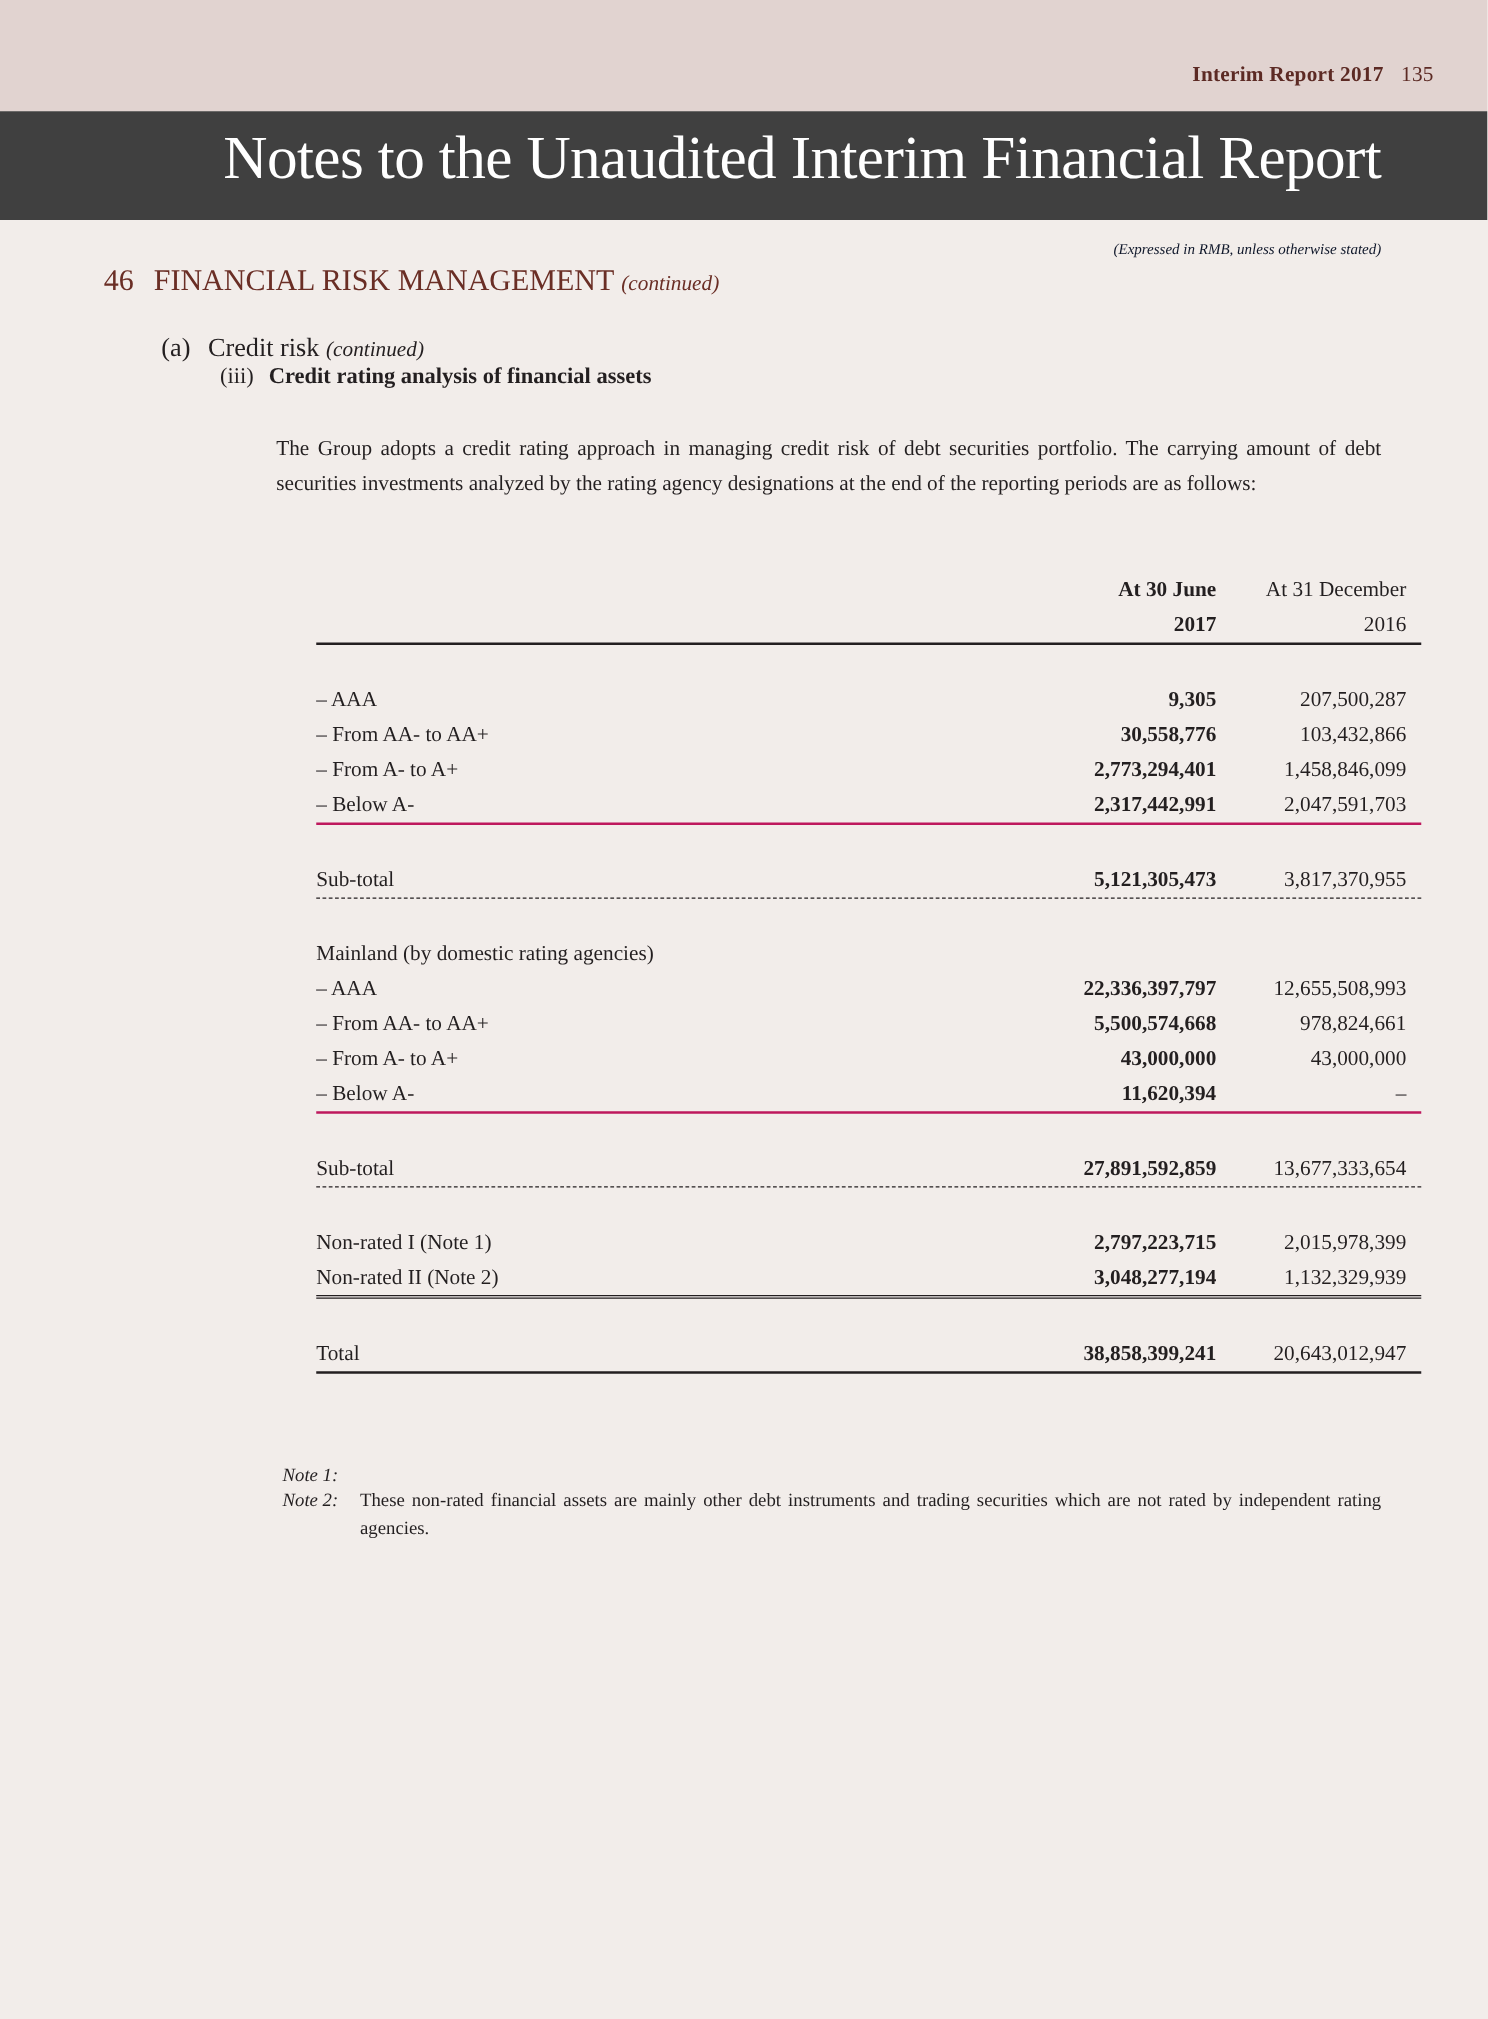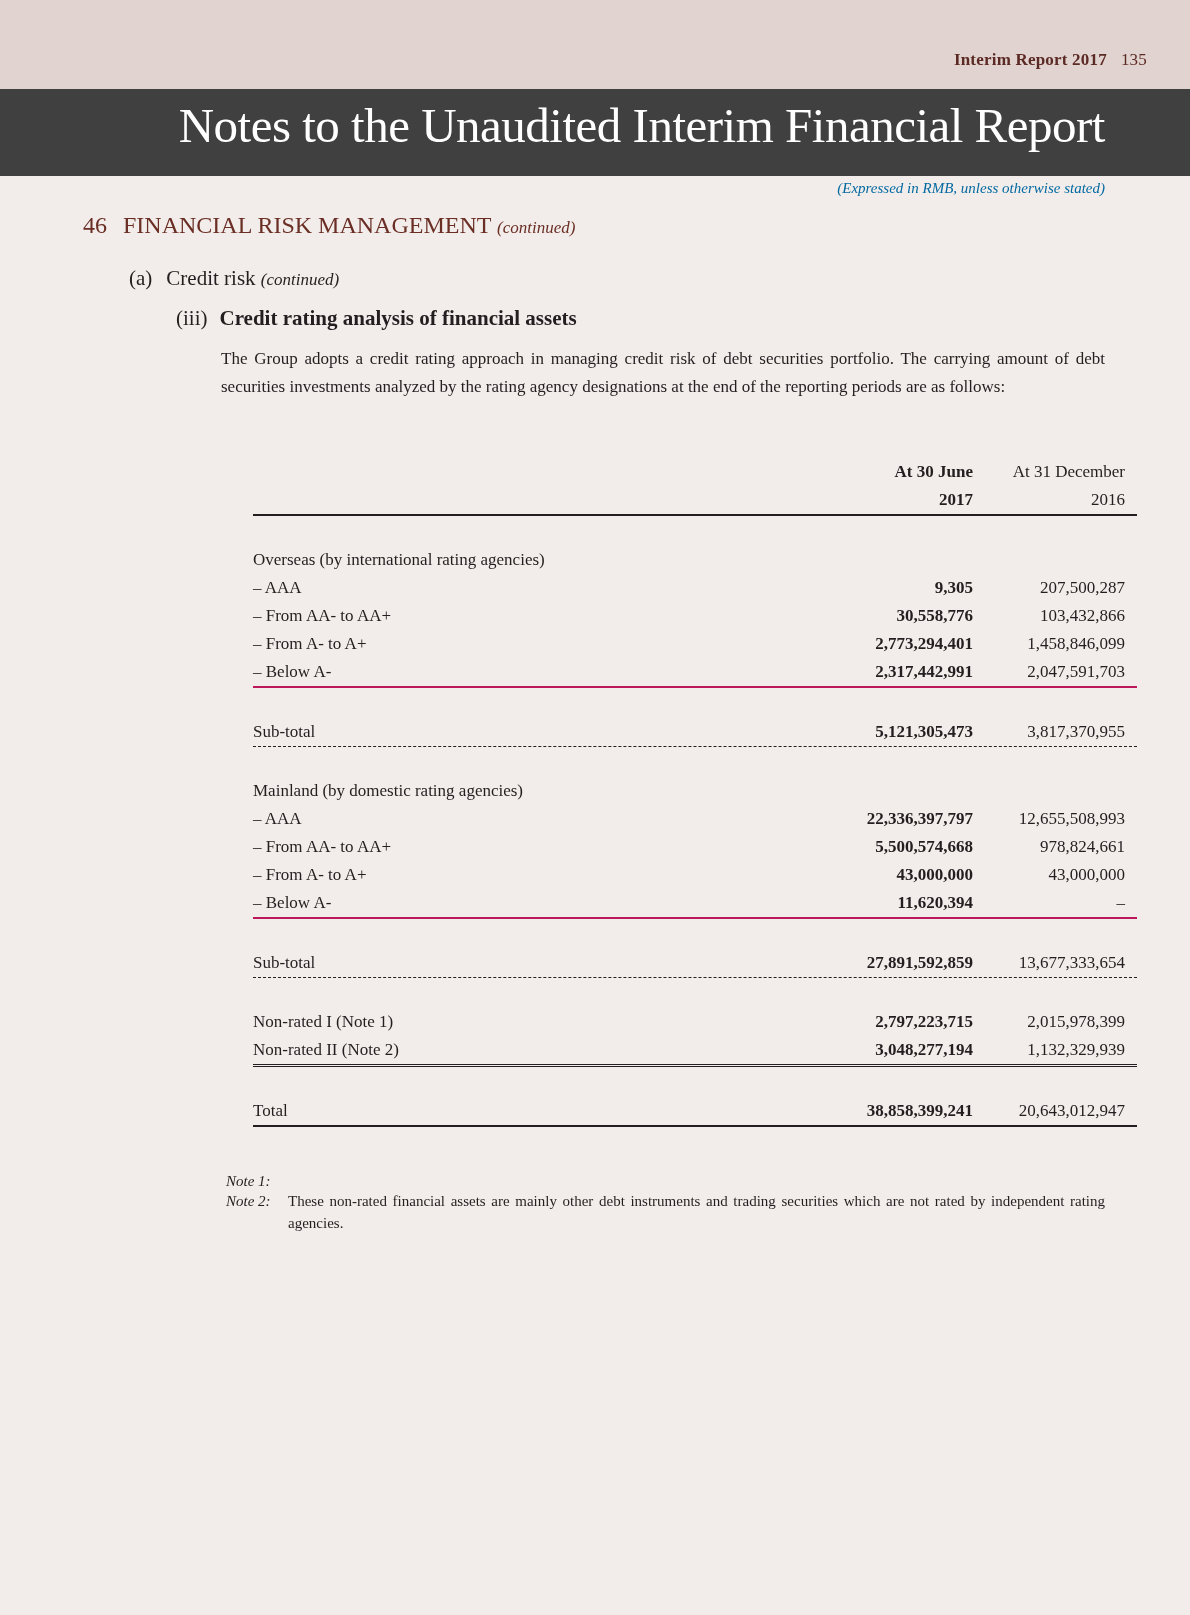--- a/index.html
+++ b/index.html
@@ -24,36 +24,36 @@
     .title-band {
       position: absolute; left: 0; top: 89px; width: 1190px; height: 87px;
       background: #404040;
     }
     .title-band h1 {
       position: absolute; right: 85px; top: 8px; margin: 0;
       font-size: 49px; font-weight: normal; color: #ffffff;
       letter-spacing: -0.5px;
     }
     .expressed {
-      position: absolute; right: 85px; top: 180px;
-      font-size: 15px; font-style: italic; color: #0369a1;
+      position: absolute; right: 85px; top: 192px;
+      font-size: 12px; font-style: italic; color: #0f172a;
     }
     .sec-46 {
       position: absolute; left: 83px; top: 212px;
       font-size: 24px; color: #6a2e25;
     }
     .sec-46 .num { margin-right: 16px; }
     .sec-46 .cont { font-style: italic; font-size: 17px; color: #6a2e25; }
     .sec-a {
       position: absolute; left: 129px; top: 266px; font-size: 21px;
     }
     .sec-a .lbl { margin-right: 14px; }
     .sec-a .cont { font-style: italic; font-size: 17px; }
     .sec-iii {
-      position: absolute; left: 176px; top: 306px; font-size: 21px;
+      position: absolute; left: 176px; top: 290px; font-size: 18px;
     }
     .sec-iii .lbl { margin-right: 12px; }
     .sec-iii .ttl { font-weight: bold; }
     .intro {
       position: absolute; left: 221px; top: 345px; width: 884px;
       font-size: 17px; line-height: 28px; text-align: justify;
     }
     .tbl {
       position: absolute; left: 221px; top: 458px; width: 884px;
       font-size: 17px;
@@ -106,23 +106,20 @@
     <span class="c1">At 30 June</span>
     <span class="c2">At 31 December</span>
   </div>
   <div class="row hdr solid-rule">
     <span class="c1">2017</span>
     <span class="c2">2016</span>
   </div>
   <div class="gap"></div>
 
   <div class="row">
-    <span class="label">Overseas (by international rating agencies)</span>
-  </div>
-  <div class="row">
     <span class="label">– AAA</span>
     <span class="c1">9,305</span>
     <span class="c2">207,500,287</span>
   </div>
   <div class="row">
     <span class="label">– From AA- to AA+</span>
     <span class="c1">30,558,776</span>
     <span class="c2">103,432,866</span>
   </div>
   <div class="row">

